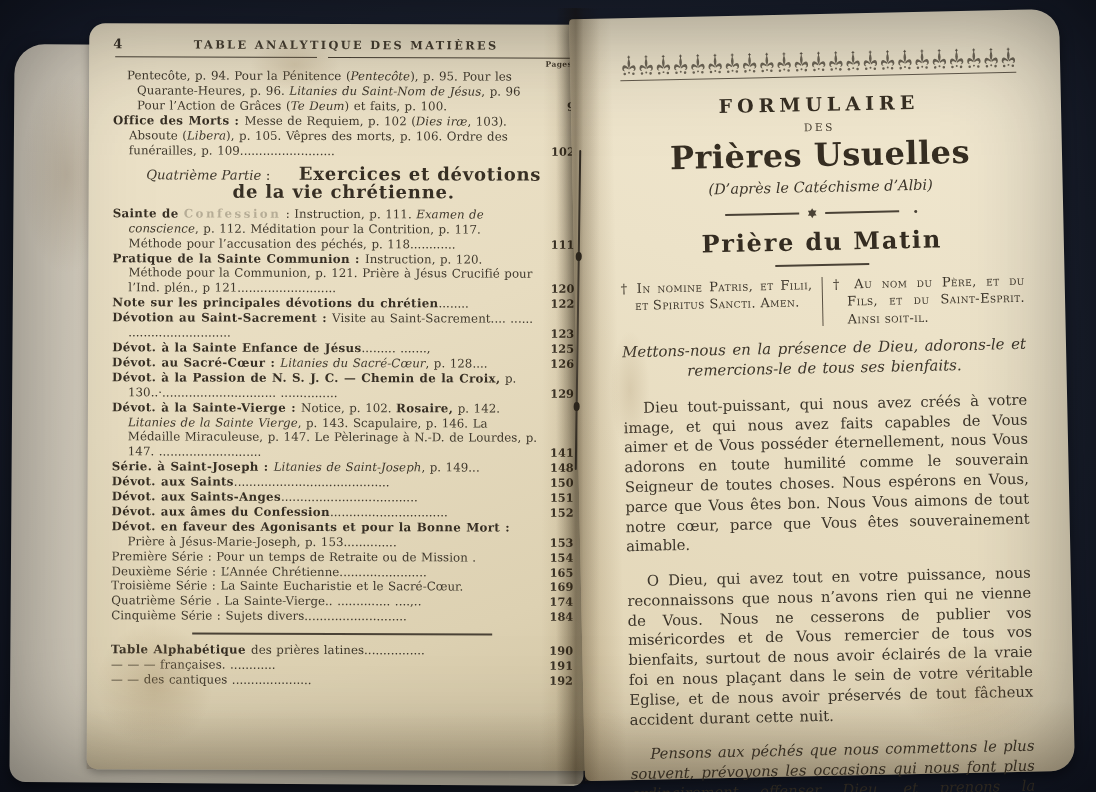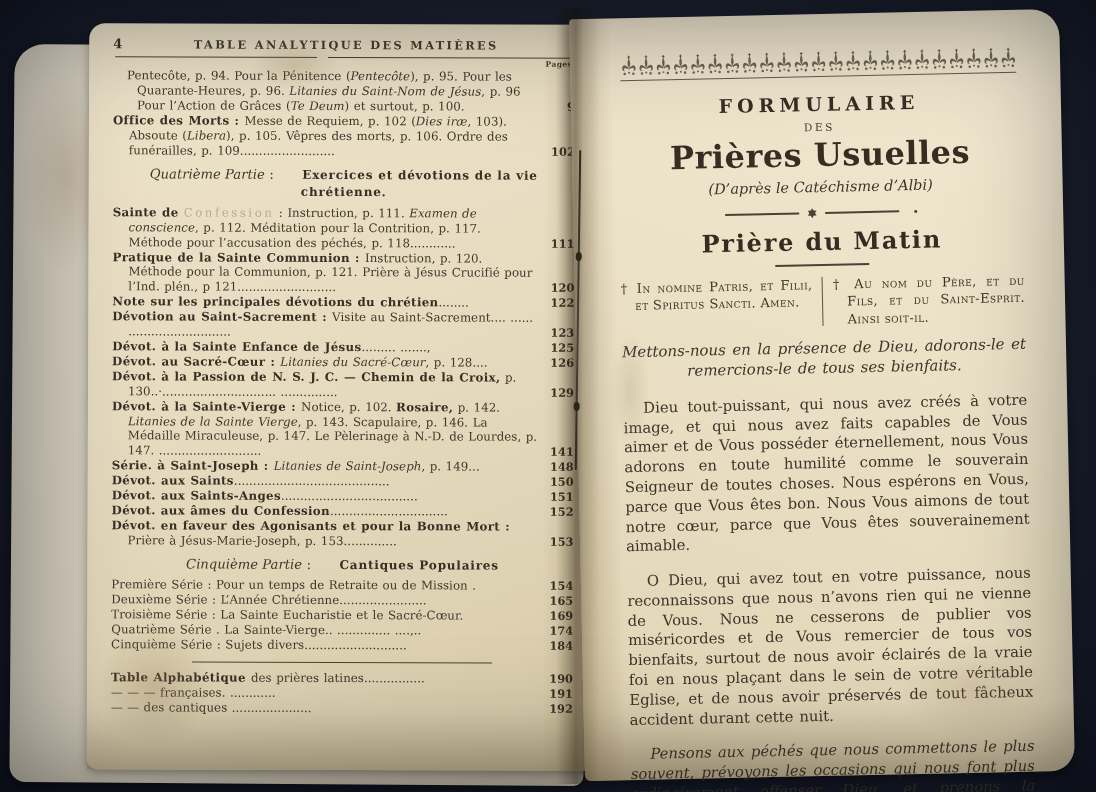--- a/index.html
+++ b/index.html
@@ -30,24 +30,24 @@
   .head-rule{height:1.4px;margin:5px 2px 1px 2px;
     background:linear-gradient(to right,#4a4236 0 44%,transparent 44% 46.5%,#4a4236 46.5% 100%);}
   .col-label{text-align:right;font-size:7.5px;font-weight:bold;letter-spacing:.4px;padding-right:3px;color:#463e31;}
   .toc-list{margin-top:1px;}
   .trow{display:flex;align-items:flex-end;font-size:11.8px;line-height:14.9px;letter-spacing:.05px;}
   .ttext{flex:1;padding-left:16px;text-indent:-16px;word-spacing:.06em;}
   .trow.cont .ttext{padding-left:24px;text-indent:-10px;}
   .tpage{width:36px;text-align:right;font-weight:bold;font-size:11.3px;color:#352e24;}
   .rb{font-weight:bold;letter-spacing:.35px;color:#372f24;}
   .ri{font-style:italic;}
-  .rf{font-weight:normal;opacity:.30;letter-spacing:2.5px;}
+  .rf{font-weight:bold;opacity:.30;letter-spacing:2.5px;}
   .part{text-align:center;margin:7px 30px 5px 30px;font-size:13.8px;line-height:16.5px;}
   .part .ri{font-size:13.2px;font-style:italic;}
-  .part .rb{font-size:12px;letter-spacing:.8px;margin-left:24px;}
+  .part .rb{font-size:18px;letter-spacing:.8px;margin-left:24px;}
   .mid-rule{width:300px;height:1.6px;background:#4a4236;margin:9px auto 8px auto;}
 
   
   .page-right{position:absolute;left:577px;top:14px;width:490px;height:762px;z-index:3;
     background:linear-gradient(200deg,#f2e9d2 0%,#ece2c8 40%,#e3d7b9 85%,#d9cbab 100%);
     border-radius:4px 28px 24px 6px;transform:rotate(-1.2deg);box-shadow:0 5px 14px rgba(0,0,0,.45);}
   .page-right::before{content:"";position:absolute;top:0;left:0;bottom:0;width:42px;pointer-events:none;
     background:linear-gradient(to left,rgba(110,85,45,0),rgba(105,80,40,.28));}
   .page-right::after{content:"";position:absolute;left:0;right:0;bottom:0;height:70px;pointer-events:none;
     background:linear-gradient(to top,rgba(100,75,40,.20),transparent);border-radius:0 0 24px 6px;}
@@ -100,21 +100,21 @@
   <div class="page-left">
     <div class="pl-inner">
       <div class="toc-head">
         <div class="pn">4</div>
         <div class="toc-title">TABLE ANALYTIQUE DES MATIÈRES</div>
       </div>
       <div class="head-rule"></div>
       <div class="col-label">Pages</div>
       <div class="toc-list">
           <div class="trow cont">
-            <div class="ttext"><span>Pentecôte, p. 94. Pour la Pénitence (</span><span class="ri">Pentecôte</span><span>), p. 95. Pour les Quarante-Heures, p. 96. </span><span class="ri">Litanies du Saint-Nom de Jésus</span><span>, p. 96 Pour l’Action de Grâces (</span><span class="ri">Te Deum</span><span>) et surtout, p. 100.</span></div>
+            <div class="ttext"><span>Pentecôte, p. 94. Pour la Pénitence (</span><span class="ri">Pentecôte</span><span>), p. 95. Pour les Quarante-Heures, p. 96. </span><span class="ri">Litanies du Saint-Nom de Jésus</span><span>, p. 96 Pour l’Action de Grâces (</span><span class="ri">Te Deum</span><span>) et faits, p. 100.</span></div>
             <div class="tpage">9</div>
           </div>
           <div class="trow">
             <div class="ttext"><span class="rb">Office des Morts : </span><span>Messe de Requiem, p. 102 (</span><span class="ri">Dies iræ</span><span>, 103). Absoute (</span><span class="ri">Libera</span><span>), p. 105. Vêpres des morts, p. 106. Ordre des funérailles, p. 109.........................</span></div>
             <div class="tpage">102</div>
           </div>
           <div class="part"><span class="ri">Quatrième Partie</span><span> : </span><span class="rb">Exercices et dévotions de la vie chrétienne.</span></div>
           <div class="trow">
             <div class="ttext"><span class="rb">Sainte de </span><span class="rf">Confession</span><span> : Instruction, p. 111. </span><span class="ri">Examen de conscience</span><span>, p. 112. Méditation pour la Contrition, p. 117. Méthode pour l’accusation des péchés, p. 118............</span></div>
             <div class="tpage">111</div>
@@ -160,21 +160,20 @@
             <div class="tpage">151</div>
           </div>
           <div class="trow">
             <div class="ttext"><span class="rb">Dévot. aux âmes du Confession</span><span>...............................</span></div>
             <div class="tpage">152</div>
           </div>
           <div class="trow">
             <div class="ttext"><span class="rb">Dévot. en faveur des Agonisants et pour  la Bonne Mort : </span><span>Prière à Jésus-Marie-Joseph, p. 153..............</span></div>
             <div class="tpage">153</div>
           </div>
-          <div class="part"><span class="ri">Cinquième Partie</span><span> : </span><span class="rb">Cantiques Populaires</span></div>
           <div class="trow">
             <div class="ttext"><span>Première Série : Pour un temps de Retraite ou de Mission .</span></div>
             <div class="tpage">154</div>
           </div>
           <div class="trow">
             <div class="ttext"><span>Deuxième Série : L’Année Chrétienne.......................</span></div>
             <div class="tpage">165</div>
           </div>
           <div class="trow">
             <div class="ttext"><span>Troisième Série : La Sainte Eucharistie et le Sacré-Cœur.</span></div>

